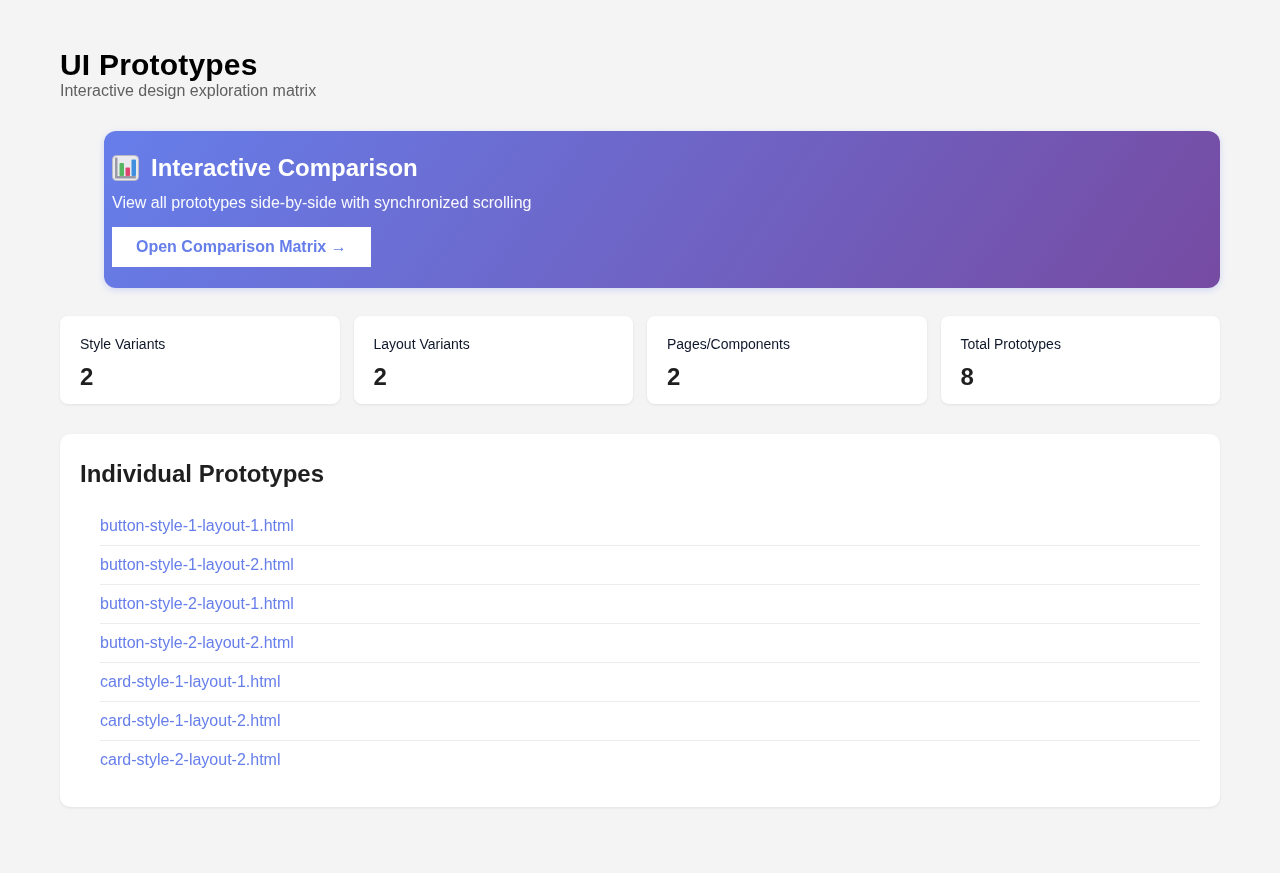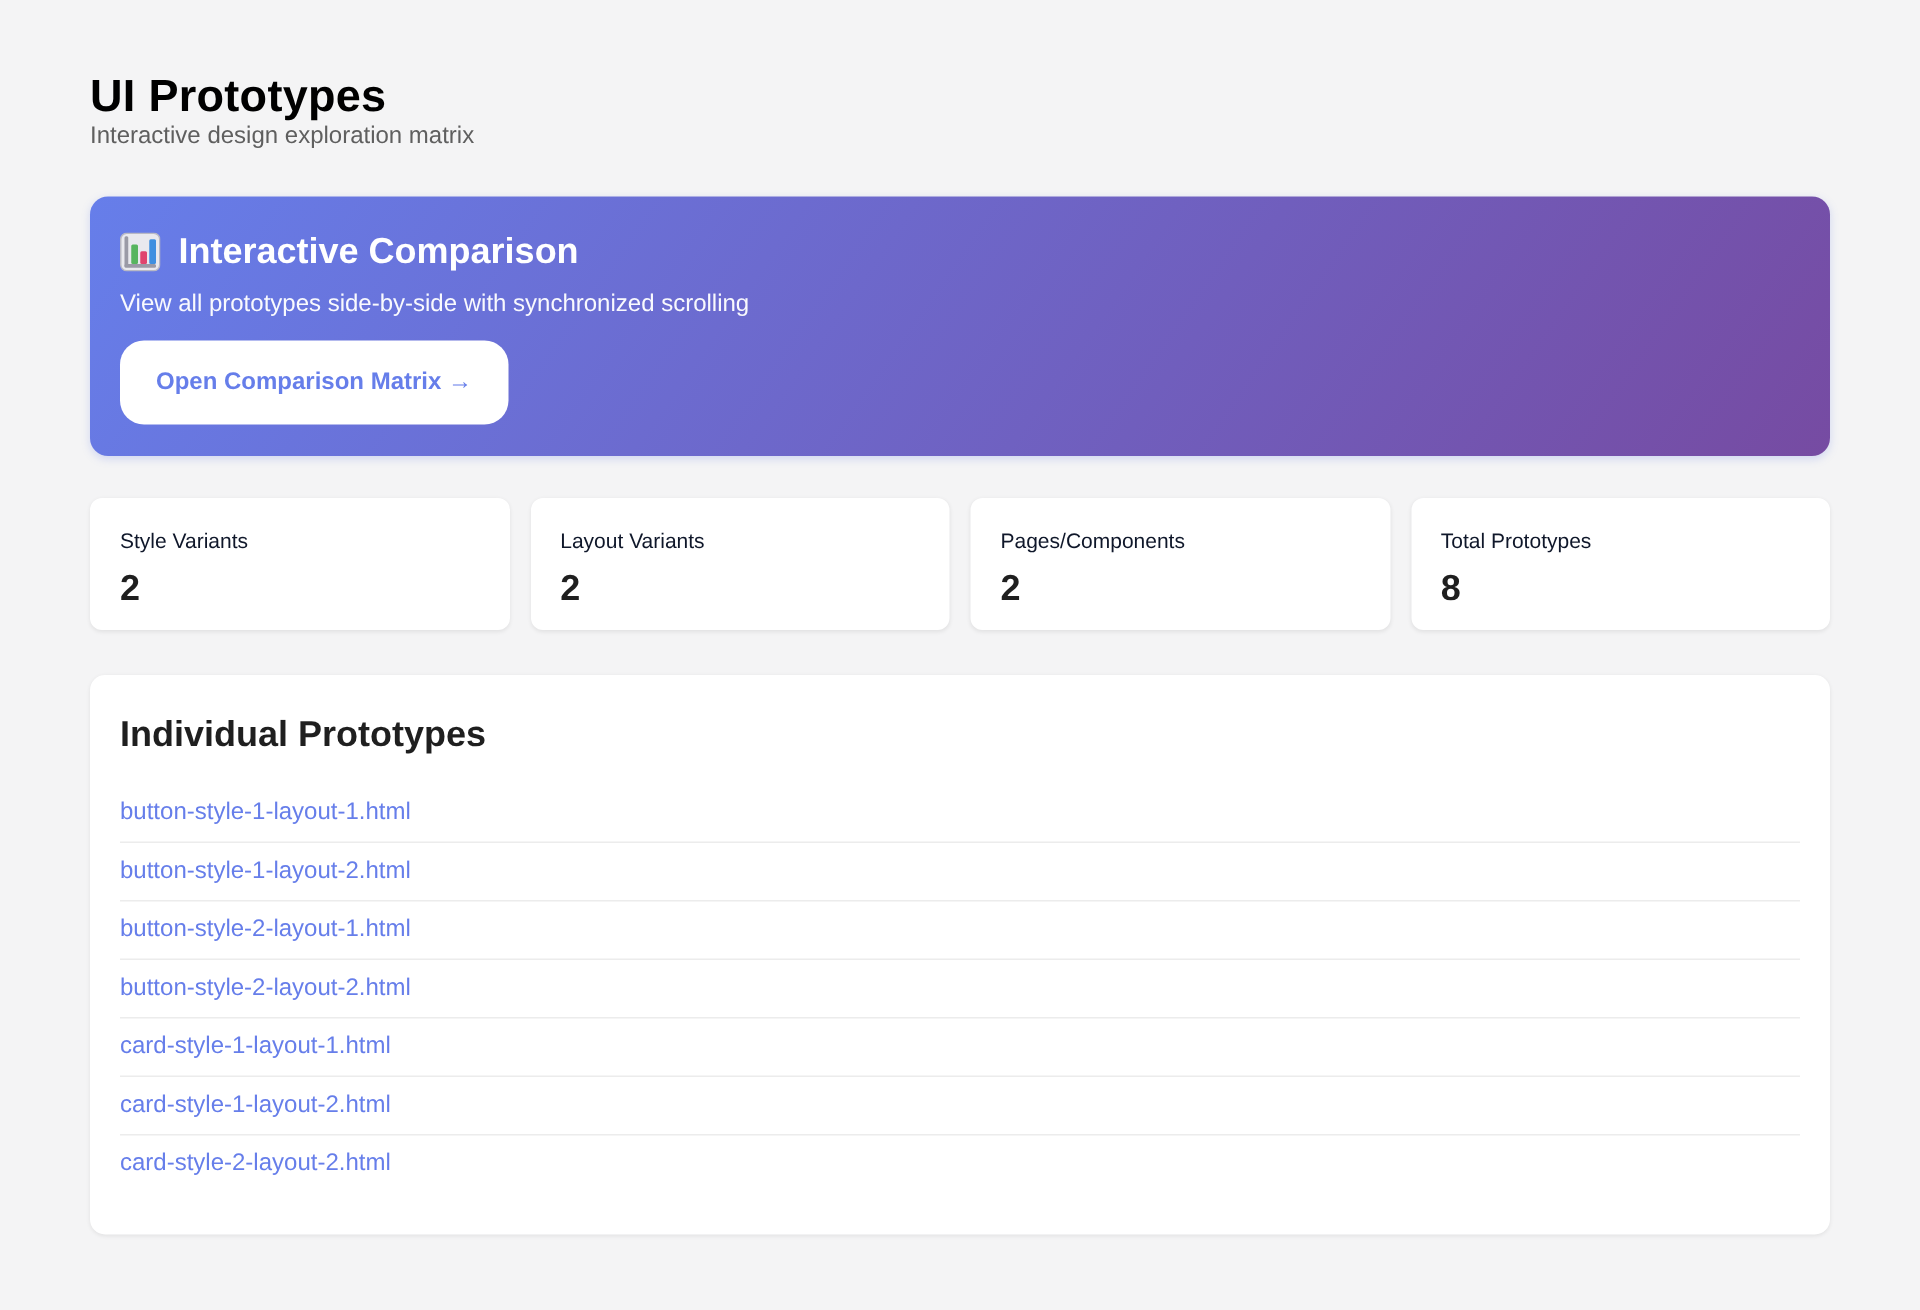--- a/index.html
+++ b/index.html
@@ -22,24 +22,25 @@
   }
   .page-subtitle {
     font-size: 16px;
     color: #5f5f5f;
   }
 
   
   .banner {
     margin-top: 31px;
     border-radius: 12px;
-    padding: 21px 20px 21px 20px;
+    padding: 21px 20px 21px 8px;
     background: linear-gradient(125deg, #667eea 0%, #764ba2 100%);
     color: #ffffff;
     box-shadow: 0 2px 6px rgba(102,126,234,0.25);
+    margin-left: 44px;
   }
   .banner-title-row {
     display: flex;
     align-items: center;
     gap: 12px;
   }
   .banner-title {
     font-size: 24px;
     font-weight: 700;
     line-height: 32px;
@@ -50,26 +51,26 @@
     font-size: 16px;
     line-height: 24px;
     color: rgba(255,255,255,0.96);
   }
   .banner-button {
     margin-top: 12px;
     display: inline-block;
     background: #ffffff;
     color: #667eea;
     border: none;
-    border-radius: 16px;
+    border-radius: 0;
     font-family: inherit;
     font-size: 16px;
     font-weight: 600;
     padding: 10px 24px;
-    height: 56px;
+    height: 40px;
     line-height: 20px;
     cursor: pointer;
   }
 
   
   .stats-row {
     margin-top: 28px;
     display: flex;
     gap: 14px;
   }
@@ -104,20 +105,21 @@
   }
   .list-heading {
     font-size: 24px;
     font-weight: 700;
     line-height: 32px;
     color: #1f1f1f;
   }
   .proto-list { margin-top: 17px; list-style: none; }
   .proto-item {
     border-bottom: 1px solid #ececec;
+    margin-left: 20px;
   }
   .proto-item:last-child { border-bottom: none; }
   .proto-link {
     display: block;
     padding: 9px 0 9px 0;
     font-size: 16px;
     line-height: 20px;
     color: #667eea;
     text-decoration: none;
   }

